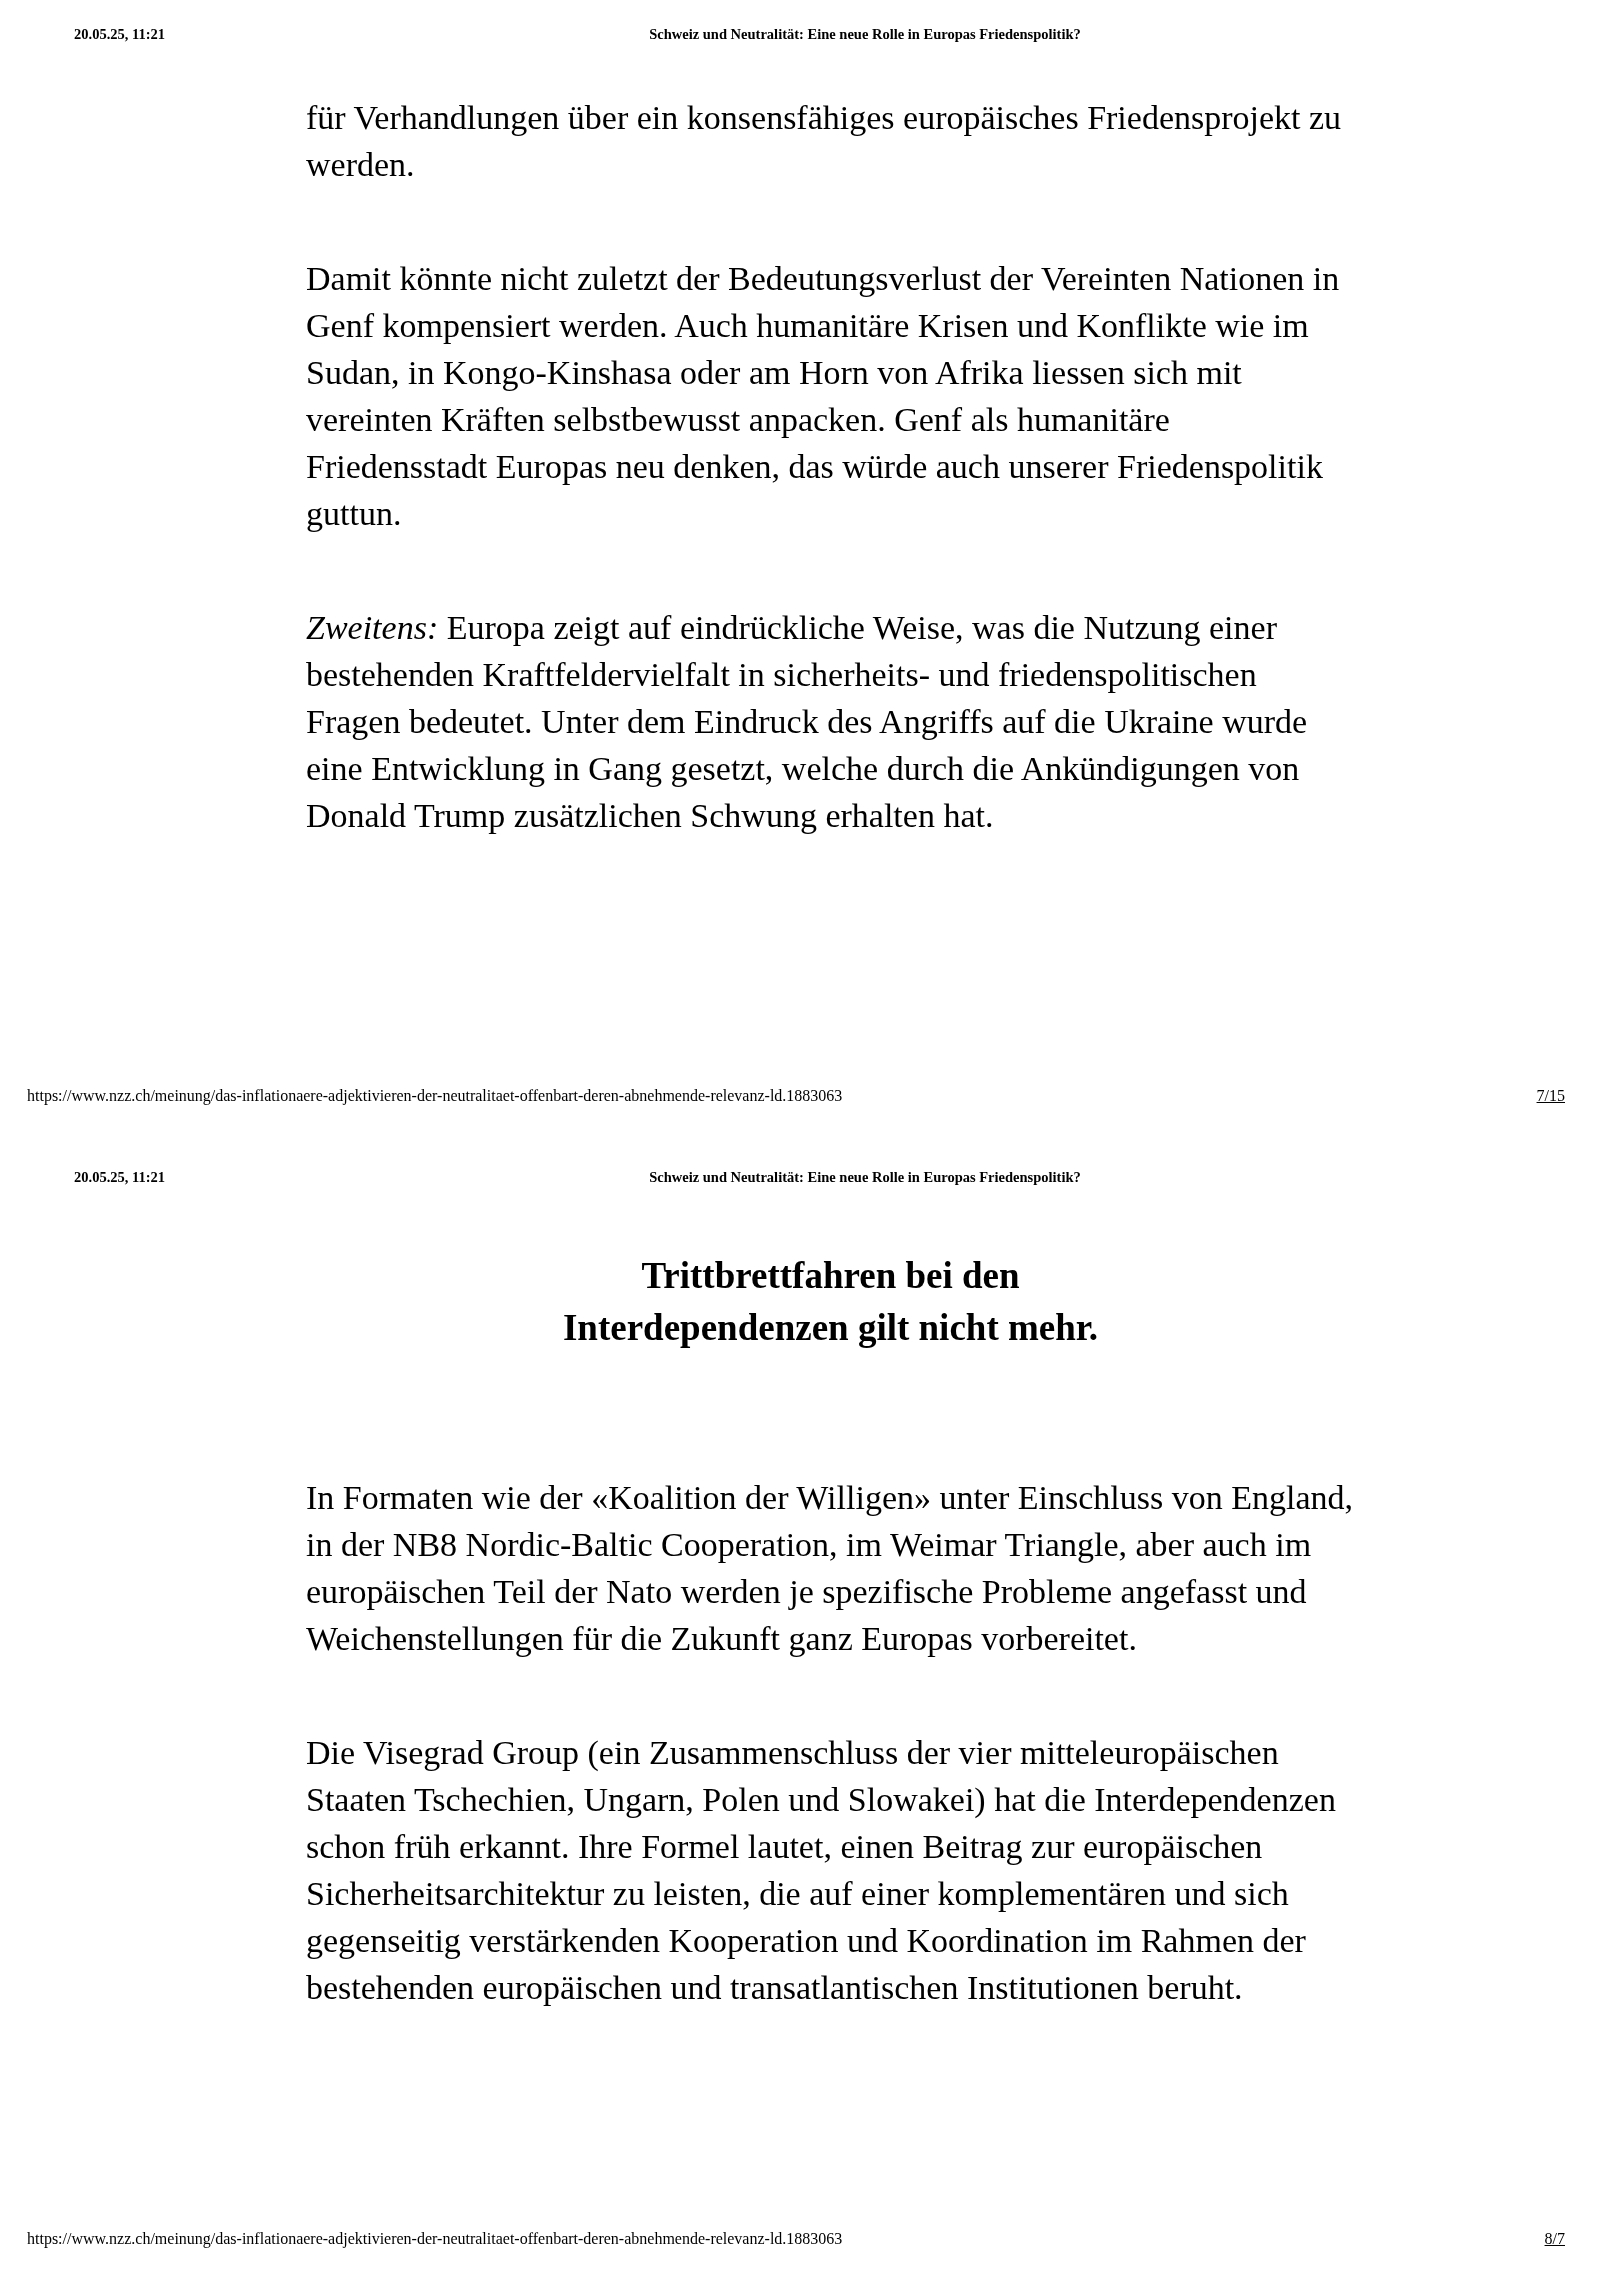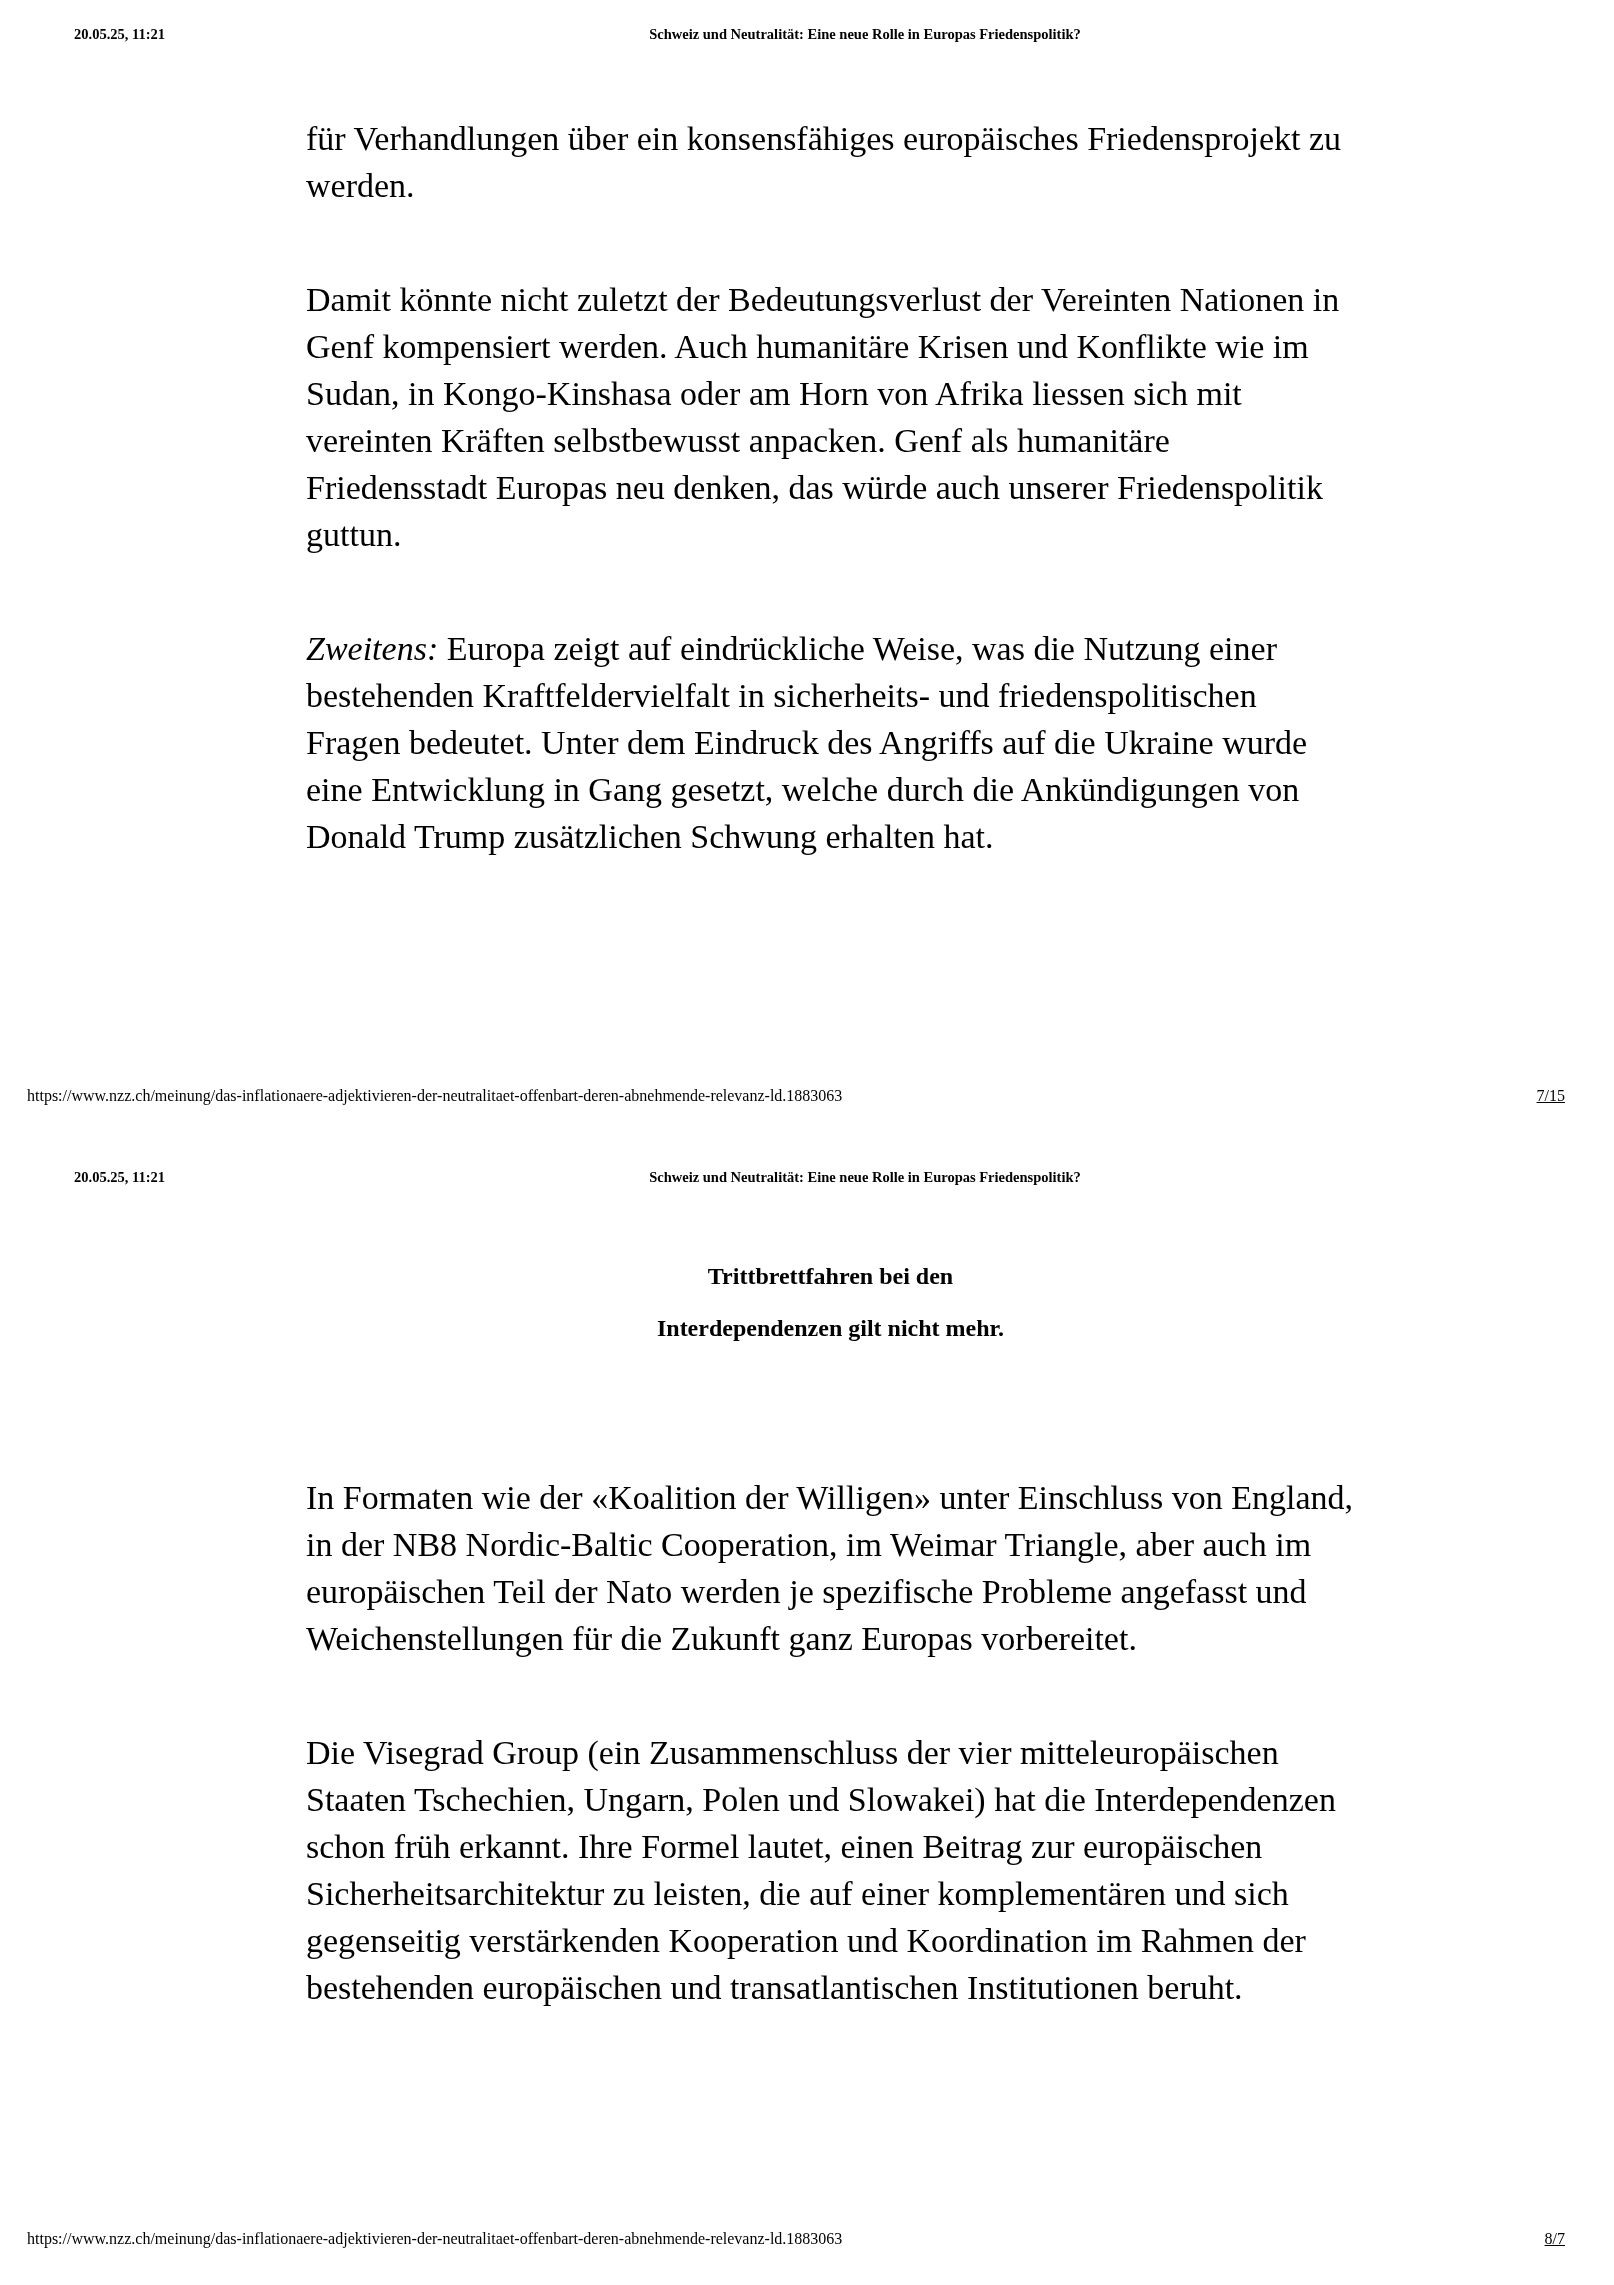--- a/index.html
+++ b/index.html
@@ -54,30 +54,30 @@
     left: 306px;
     width: 1049px;
     font-size: 34px;
     line-height: 47px;
     color: #000;
     text-align: left;
   }
   .content p { margin: 0 0 67px 0; padding: 0; }
   .content p:last-child { margin-bottom: 0; }
   .content em { font-style: italic; }
-  .content-page1 { top: 115px; }
+  .content-page1 { top: 94px; }
   .content-page2 { top: 331px; }
   .pull-quote {
     position: absolute;
     top: 107px;
     left: 306px;
     width: 1049px;
     text-align: center;
     font-weight: bold;
-    font-size: 24px;
+    font-size: 37px;
     line-height: 52px;
     color: #000;
   }
 </style>
 </head>
 <body>
 
 <div class="page">
 
   <div class="print-header">

